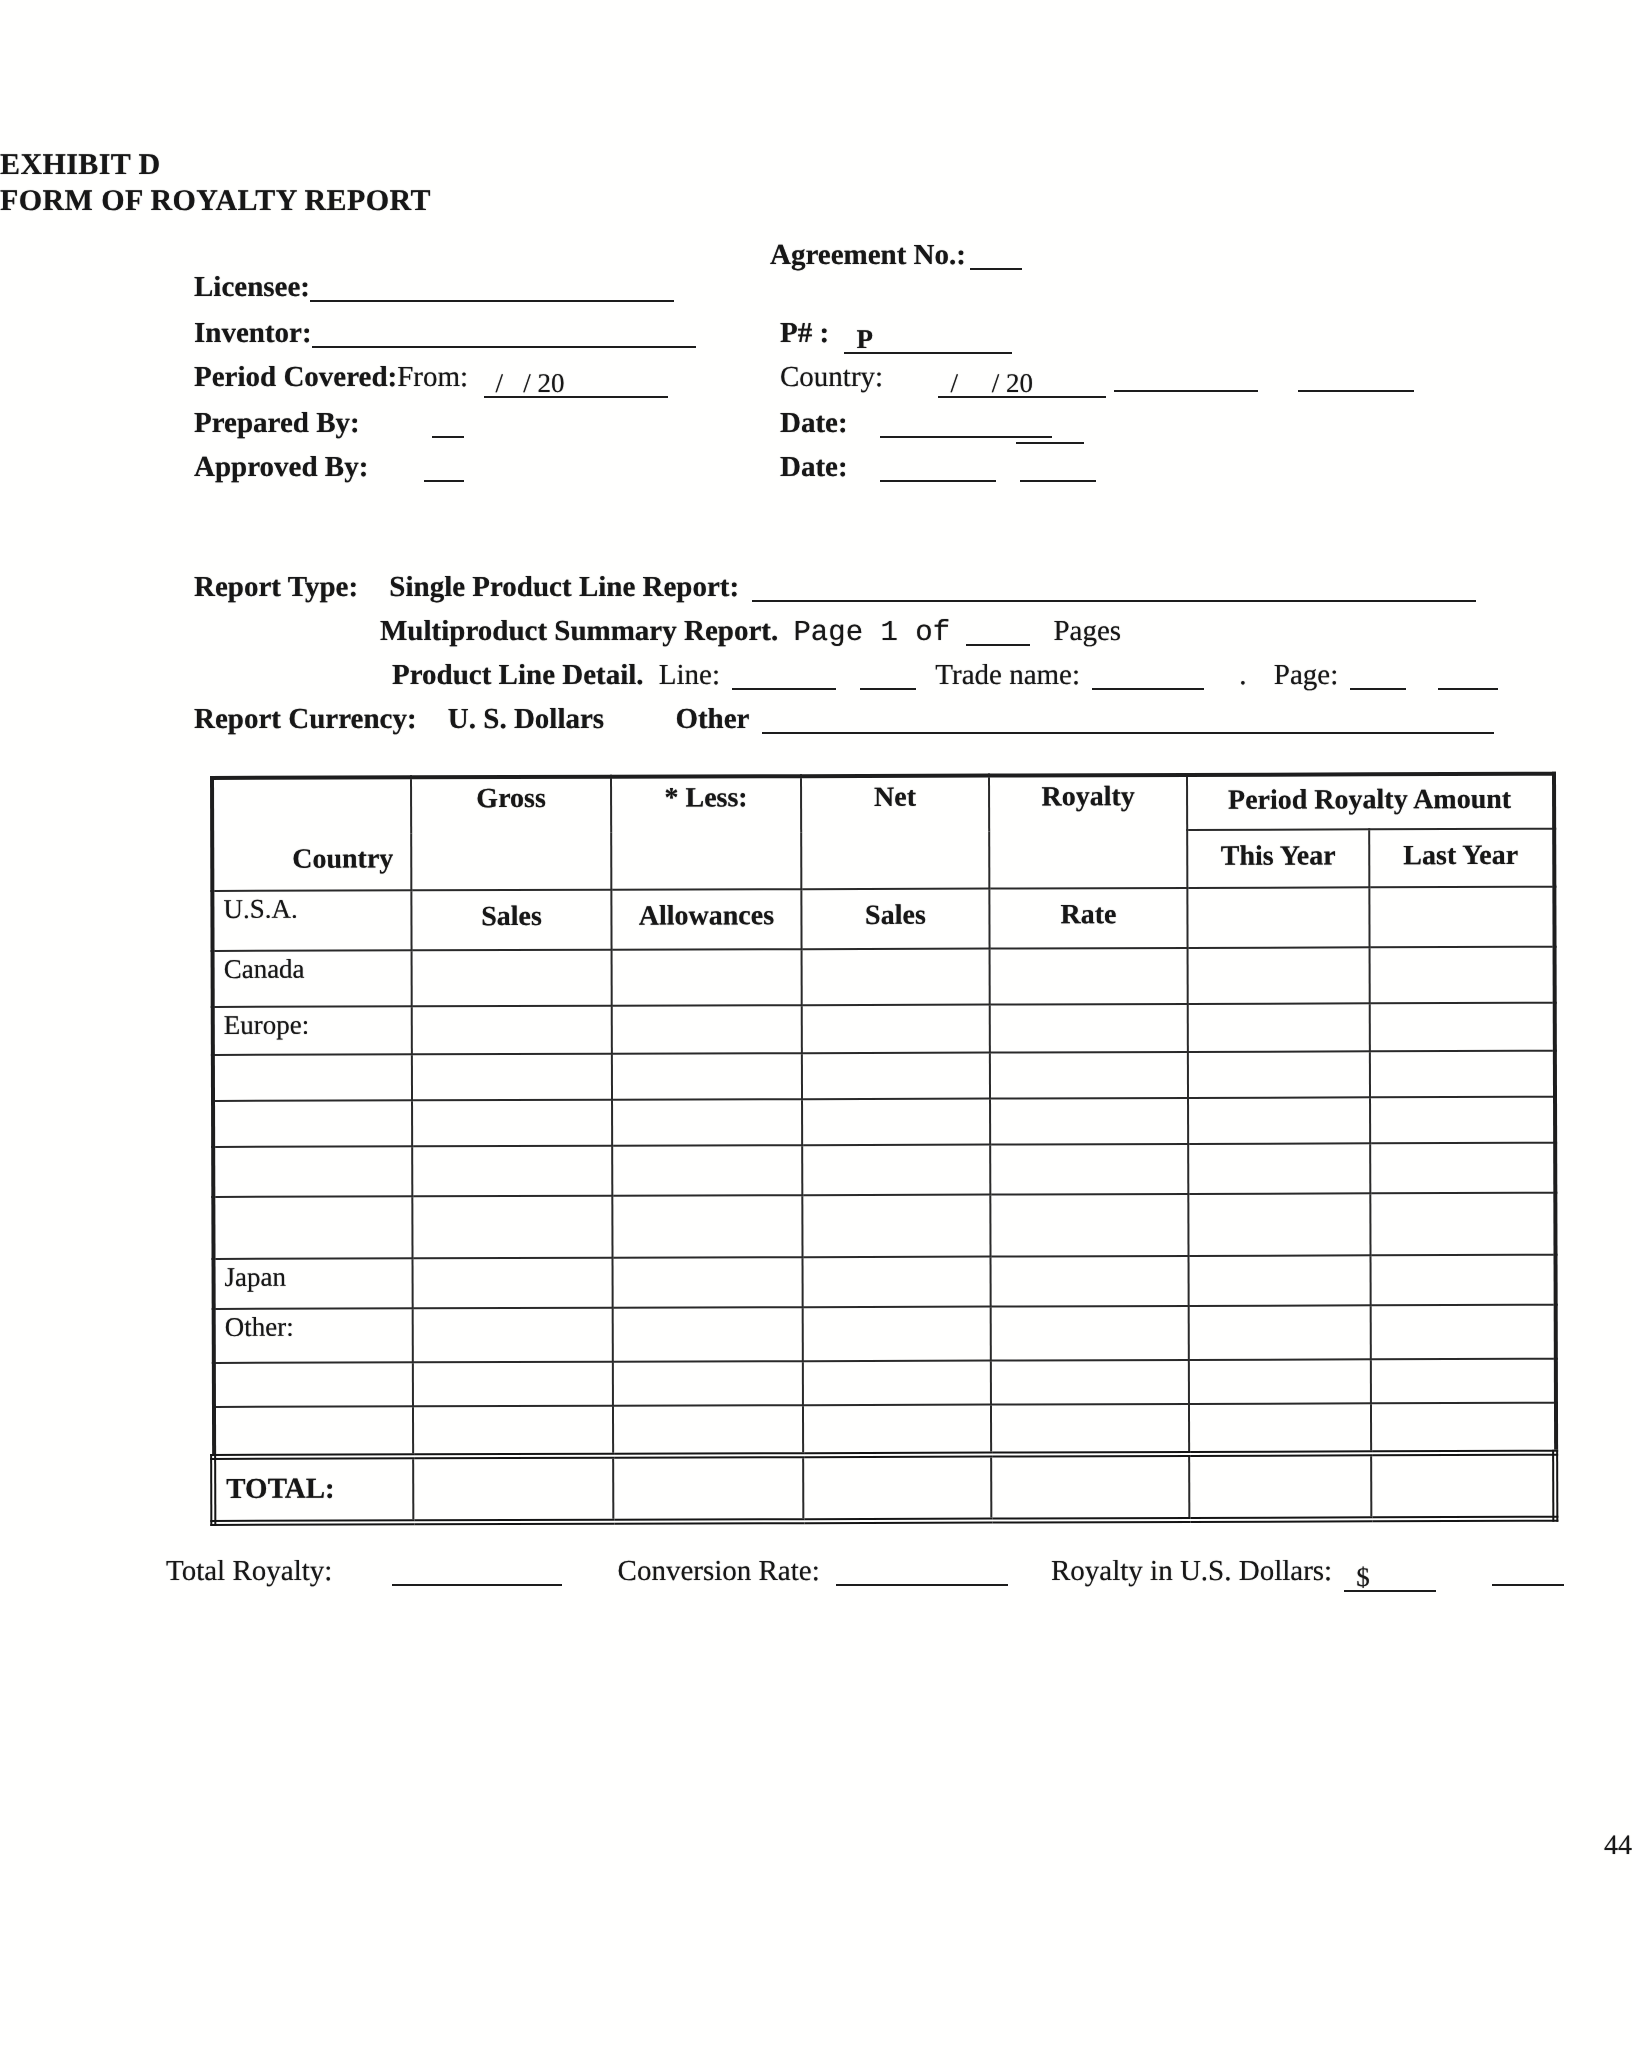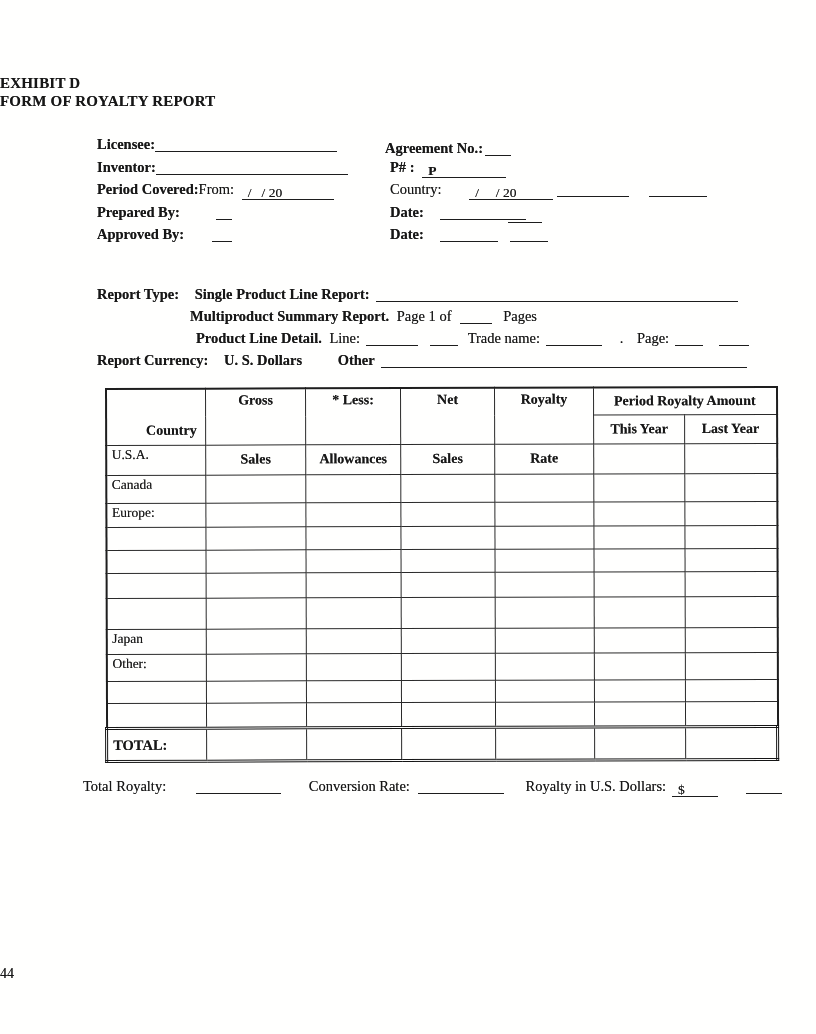--- a/index.html
+++ b/index.html
@@ -30,36 +30,36 @@
   .country-h div { padding-bottom:6px;padding-left:31px; }
   .period-h { height:26px; }
   .subyear-h { height:27px; }
   table.royalty td { font-size:13.5px; font-weight:400; vertical-align:top;
     padding:1px 5px; text-align:left; }
   tr.total-row td { border-top:3px double #151515; border-bottom:3px double #151515;
     font-weight:700; font-size:14.5px; vertical-align:middle; }
   tr.total-row td:first-child { border-left:3px double #151515; }
   tr.total-row td:last-child { border-right:3px double #151515; }
   .footer-line { position:absolute; left:83px; top:778px; font-size:14.5px; white-space:nowrap; }
-  .pagenum { position:absolute; left:0; top:966px; width:816px; text-align:left; font-size:14px; }
+  .pagenum { position:absolute; left:0; top:916px; width:816px; text-align:right; font-size:14px; }
 </style>
 </head>
 <body>
 
 <div class="page">
 
   <div class="title-wrap">
     <div>EXHIBIT D</div>
     <div>FORM OF ROYALTY REPORT</div>
   </div>
 
   <div class="abs" style="left:97px; top:136px;">
     <b>Licensee:</b><span class="ul" style="width:182px;"></span>
   </div>
-  <div class="abs" style="left:385px; top:140px;">
+  <div class="abs" style="left:385px; top:120px;">
     <b>Agreement No.:</b><span class="ul" style="width:26px; margin-left:2px;"></span>
   </div>
 
   <div class="abs" style="left:97px; top:159px;">
     <b>Inventor:</b><span class="ul" style="width:192px;"></span>
   </div>
   <div class="abs" style="left:390px; top:159px;">
     <b>P# :</b>
     <span class="ul txt" style="width:84px; margin-left:4px;"><b>P</b></span>
   </div>
@@ -89,21 +89,21 @@
   </div>
 
 
   <div class="abs" style="left:97px; top:286px;">
     <b>Report Type:</b>
     <b style="margin-left:12px;">Single Product Line Report:</b><span class="ul" style="width:362px; margin-left:6px;"></span>
   </div>
 
   <div class="abs" style="left:190px; top:308px;">
     <b>Multiproduct Summary Report.</b>
-    <span style="margin-left:4px;">Page 1 of</span><span class="ul" style="width:32px; margin-left:8px;"></span>
+    <span style="margin-left:4px;font-family:Liberation Mono, monospace;">Page 1 of</span><span class="ul" style="width:32px; margin-left:8px;"></span>
     <span style="margin-left:8px;">Pages</span>
   </div>
 
   <div class="abs" style="left:97px; top:352px;">
     <b>Report Currency:</b>
     <b style="margin-left:12px;">U. S. Dollars</b>
     <b style="margin-left:32px;">Other</b><span class="ul" style="width:366px; margin-left:6px;"></span>
   </div>
 
   <div class="abs" style="left:196px; top:330px;">

